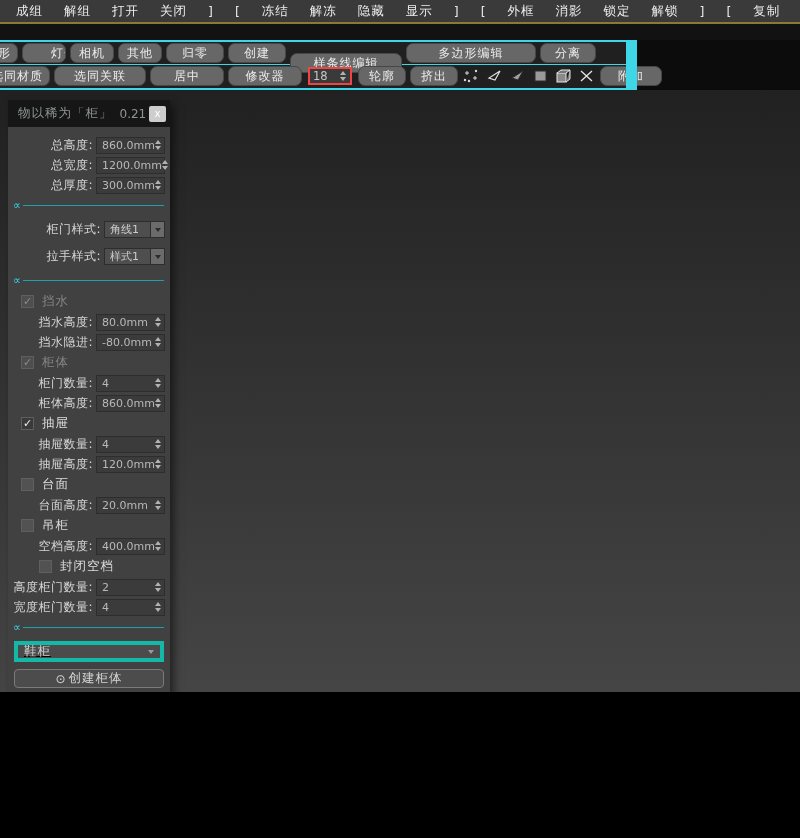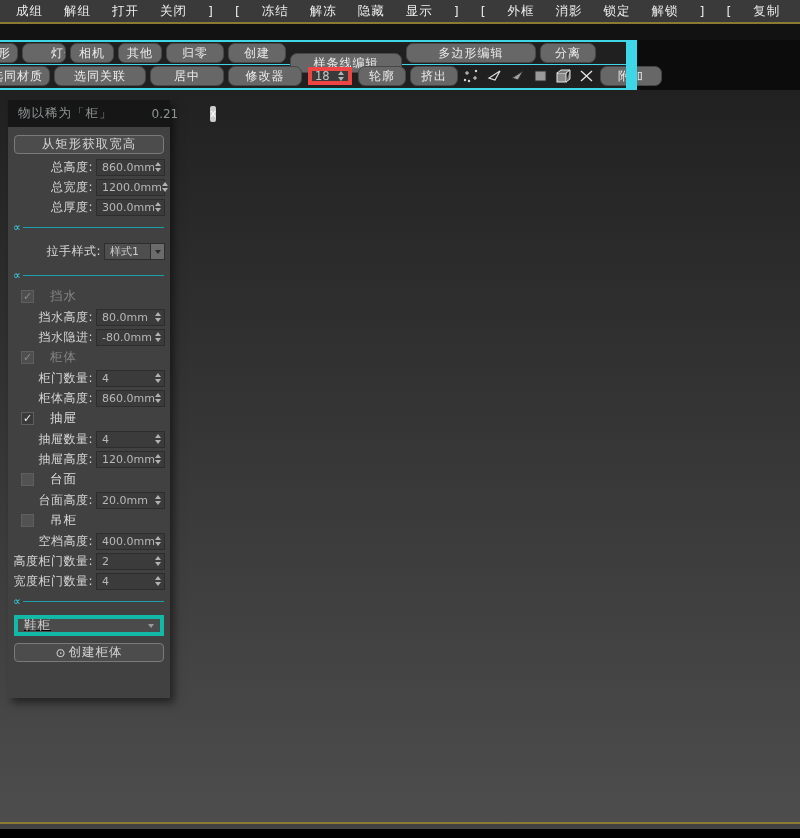--- a/index.html
+++ b/index.html
@@ -1,47 +1,47 @@
 <!DOCTYPE html>
 <html><head>
 <meta charset="utf-8">
 <style>
   html,body{margin:0;padding:0;background:#000;}
   *{box-sizing:border-box;font-family:"DejaVu Sans",sans-serif;}
-  .screen{position:relative;width:800px;height:829px;overflow:hidden;background:#0c4a6e;}
+  .screen{position:relative;width:800px;height:692px;overflow:hidden;background:#0c4a6e;}
 
   
   .menu-bar{height:22px;background:#3a3a3a;display:flex;align-items:center;padding-left:16px;}
   .menu-item{color:#efefef;font-size:12.5px;margin-right:21px;letter-spacing:1px;white-space:nowrap;cursor:default;}
   .menu-item.bracket{margin-right:21px;color:#e8e8e8;}
   .gold-line{height:2px;background:#8b7a33;}
   .pre-toolbar-gap{height:16px;background:#121212;}
 
   
   .toolbar-band{height:50px;background:#0c0c0c;display:flex;}
   .toolbar{position:relative;width:637px;background:#202020;border-top:2px solid #3fd6e8;border-bottom:2px solid #3fd6e8;}
   .tb-row{height:22px;display:flex;align-items:center;padding-left:0;}
   .tb-div{height:1px;background:#3fd6e8;}
   .tb-btn{height:20px;background:#676767;border:1px solid #474747;border-radius:7px;color:#ececec;
     font-size:12px;display:flex;align-items:center;justify-content:center;margin:0 2px;white-space:nowrap;
     overflow:hidden;flex:none;letter-spacing:1px;}
   .tb-btn.cut{justify-content:flex-end;margin-left:0;border-left:none;border-radius:0 7px 7px 0;padding-right:6px;}
-  .tb-spin{height:18px;background:#3a3a3a;border:4px solid #ef4444;color:#c6c6c6;font-size:11.5px;
+  .tb-spin{height:18px;background:#3a3a3a;border:2px solid #ef4444;color:#c6c6c6;font-size:11.5px;
     display:flex;align-items:center;padding:0 3px;margin:0 4px;flex:none;}
   .tb-spin .sp{margin-left:auto;}
   .icon-slot{width:21px;height:20px;display:flex;align-items:center;justify-content:center;flex:none;margin:0 1px;}
   .cyan-cap{position:absolute;right:0;top:-2px;bottom:-2px;width:11px;background:#3fd6e8;}
 
   
   .viewport{height:732px;background:linear-gradient(#212121,#4d4d4d);}
   .bottom-strip{height:14px;background:#434343;}
 
   
   .dialog{position:absolute;left:8px;top:100px;width:162px;box-shadow:4px 5px 8px rgba(0,0,0,.5);}
-  .dlg-title{height:27px;background:#161616;display:flex;align-items:center;padding:0 4px 0 10px;gap:32px;}
+  .dlg-title{height:27px;background:#161616;display:flex;align-items:center;padding:0 4px 0 10px;}
   .dlg-title-text{color:#8d9495;font-size:12.5px;white-space:nowrap;letter-spacing:1px;}
   .dlg-ver{color:#8d9495;font-size:12px;margin-left:7px;}
   .dlg-close{margin-left:auto;width:17px;height:16px;background:#cdcdcd;color:#fff;font-size:10px;
     display:flex;align-items:center;justify-content:center;border-radius:2px;cursor:default;}
   .dlg-body{background:#414141;padding:8px 5px 36px 5px;}
 
   .row{display:flex;align-items:center;height:20px;}
   .row .lbl{flex:1;text-align:right;color:#d6d6d6;font-size:12px;padding-right:3px;white-space:nowrap;letter-spacing:.5px;}
   .field{width:69px;height:17px;background:#3b3b3b;border:1px solid #2d2d2d;display:flex;align-items:center;
     padding:0 2px 0 5px;flex:none;}
@@ -55,21 +55,21 @@
   .dd .val{flex:1;color:#cbcbcb;font-size:11px;padding-left:5px;white-space:nowrap;}
   .dd-btn{width:14px;height:100%;background:#6b6b6b;border-left:1px solid #2d2d2d;display:flex;align-items:center;justify-content:center;}
   .dd-caret{width:0;height:0;border-left:3.5px solid transparent;border-right:3.5px solid transparent;border-top:4.5px solid #2b2b2b;}
 
   .row-check{height:21px;display:flex;align-items:center;padding-left:8px;}
   .row-check.indent{padding-left:26px;}
   .cb{width:13px;height:13px;border:1px solid #5f5f5f;background:#525252;display:flex;align-items:center;
     justify-content:center;font-size:11px;line-height:11px;flex:none;}
   .cb.on{background:#3a3a3a;color:#f0f0f0;}
   .cb.on.dis{background:#4e4e4e;color:#8b8b8b;}
-  .cb-label{font-size:12.5px;color:#dedede;margin-left:16px;letter-spacing:1px;}
+  .cb-label{font-size:12.5px;color:#dedede;margin-left:8px;letter-spacing:1px;}
   .cb-label.dis{color:#868686;}
 
   .sep{display:flex;align-items:center;height:21px;}
   .sep .glyph{color:#3ad1e4;font-size:11px;line-height:11px;flex:none;}
   .sep .line{flex:1;height:1px;background:#1e9fae;margin:0 1px 0 2px;}
 
   .select-full{height:21px;background:#4b4b4b;border:4px solid #14b8a6;display:flex;align-items:center;
     margin:3px 1px 7px 1px;padding:0 6px;text-decoration:underline;}
   .select-full .val{flex:1;color:#cfcfcf;font-size:12.5px;letter-spacing:1px;}
   .select-full .dd-caret{border-top-color:#9a9a9a;}
@@ -181,23 +181,20 @@
   <div class="gold-line"></div>
   <div class="bottom-strip"></div>
 
   <div class="dialog">
     <div class="dlg-title">
       <span class="dlg-title-text">物以稀为「柜」</span>
       <span class="dlg-ver">0.21</span>
       <span class="dlg-close">x</span>
     </div>
     <div class="dlg-body">
-        <div class="big-btn getwh">
-          <span>从矩形获取宽高</span>
-        </div>
         <div class="row">
           <span class="lbl">总高度:</span>
           <div class="field">
             <span class="val">860.0mm</span>
             <span class="sp">
               <span class="arr-up"></span>
               <span class="arr-dn"></span>
             </span>
           </div>
         </div>
@@ -217,20 +214,29 @@
             <span class="val">300.0mm</span>
             <span class="sp">
               <span class="arr-up"></span>
               <span class="arr-dn"></span>
             </span>
           </div>
         </div>
         <div class="sep">
           <span class="glyph">∝</span>
           <span class="line"></span>
+        </div>
+        <div class="row row-dd">
+          <span class="lbl">柜门样式:</span>
+          <div class="dd">
+            <span class="val">角线1</span>
+            <span class="dd-btn">
+              <span class="dd-caret"></span>
+            </span>
+          </div>
         </div>
         <div class="row row-dd">
           <span class="lbl">拉手样式:</span>
           <div class="dd">
             <span class="val">样式1</span>
             <span class="dd-btn">
               <span class="dd-caret"></span>
             </span>
           </div>
         </div>
@@ -331,20 +337,24 @@
         <div class="row">
           <span class="lbl">空档高度:</span>
           <div class="field">
             <span class="val">400.0mm</span>
             <span class="sp">
               <span class="arr-up"></span>
               <span class="arr-dn"></span>
             </span>
           </div>
         </div>
+        <div class="row-check indent">
+          <span class="cb"></span>
+          <span class="cb-label">封闭空档</span>
+        </div>
         <div class="row">
           <span class="lbl">高度柜门数量:</span>
           <div class="field">
             <span class="val">2</span>
             <span class="sp">
               <span class="arr-up"></span>
               <span class="arr-dn"></span>
             </span>
           </div>
         </div>

